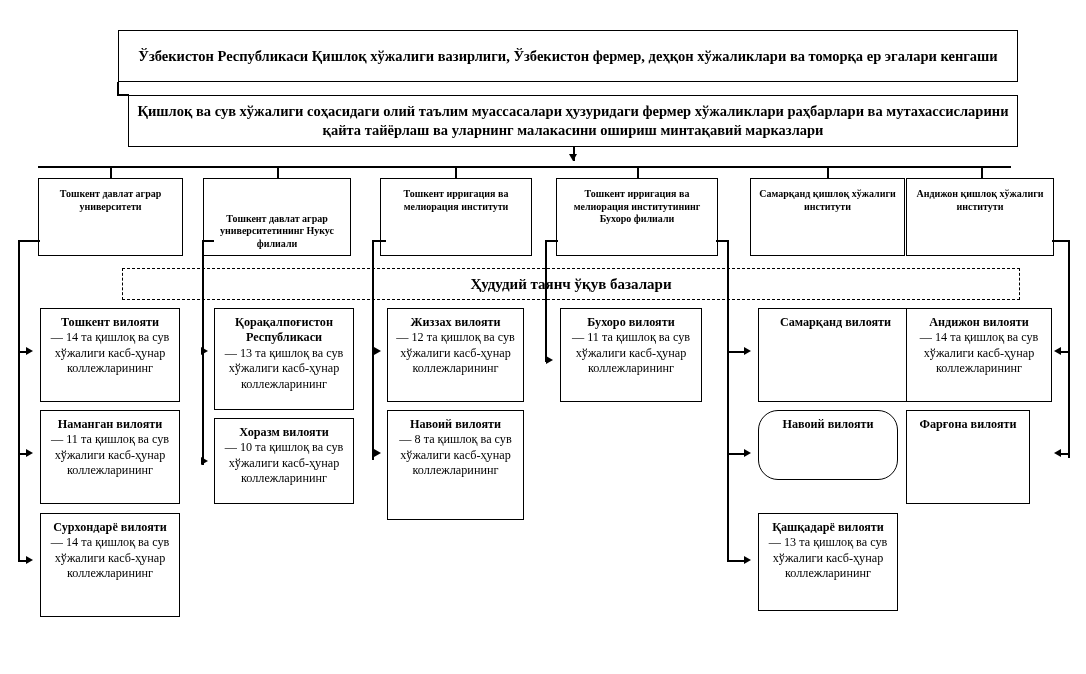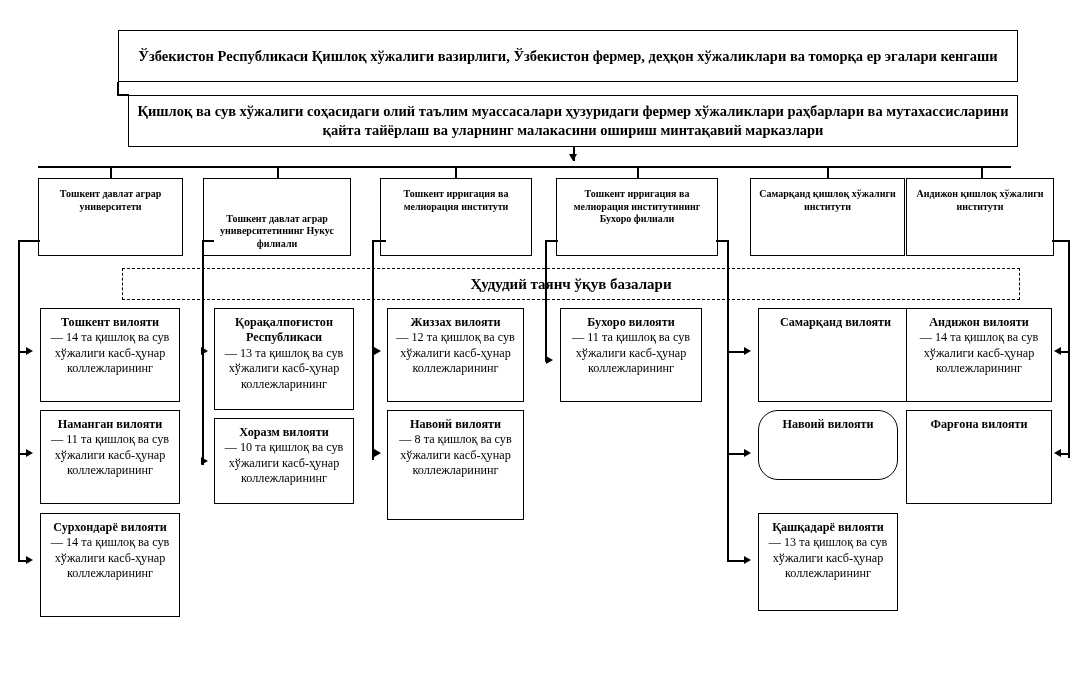--- a/index.html
+++ b/index.html
@@ -272,21 +272,21 @@
 
   <div class="box region-box" style="left:906px; top:308px; width:146px; height:94px;">
     <span>
       <span class="rtitle">Андижон вилояти</span>
       <span class="rbody">— 14 та қишлоқ ва сув хўжалиги касб-ҳунар коллежларининг</span>
     </span>
   </div>
   <div class="arrow-left" style="left:1054px; top:347px;"></div>
   <div class="ln hline" style="left:1060px; top:351px; width:10px;"></div>
 
-  <div class="box region-box" style="left:906px; top:410px; width:146px; height:94px;">
+  <div class="box region-box" style="left:906px; top:410px; width:124px; height:94px;">
     <span>
       <span class="rtitle">Фарғона вилояти</span>
     </span>
   </div>
   <div class="arrow-left" style="left:1054px; top:449px;"></div>
   <div class="ln hline" style="left:1060px; top:453px; width:10px;"></div>
   <div class="ln vline" style="left:1068px; top:308px; height:150px;"></div>
 
   <div class="ln vline" style="left:202px; top:300px; height:165px;"></div>
   <div class="ln vline" style="left:372px; top:300px; height:160px;"></div>

